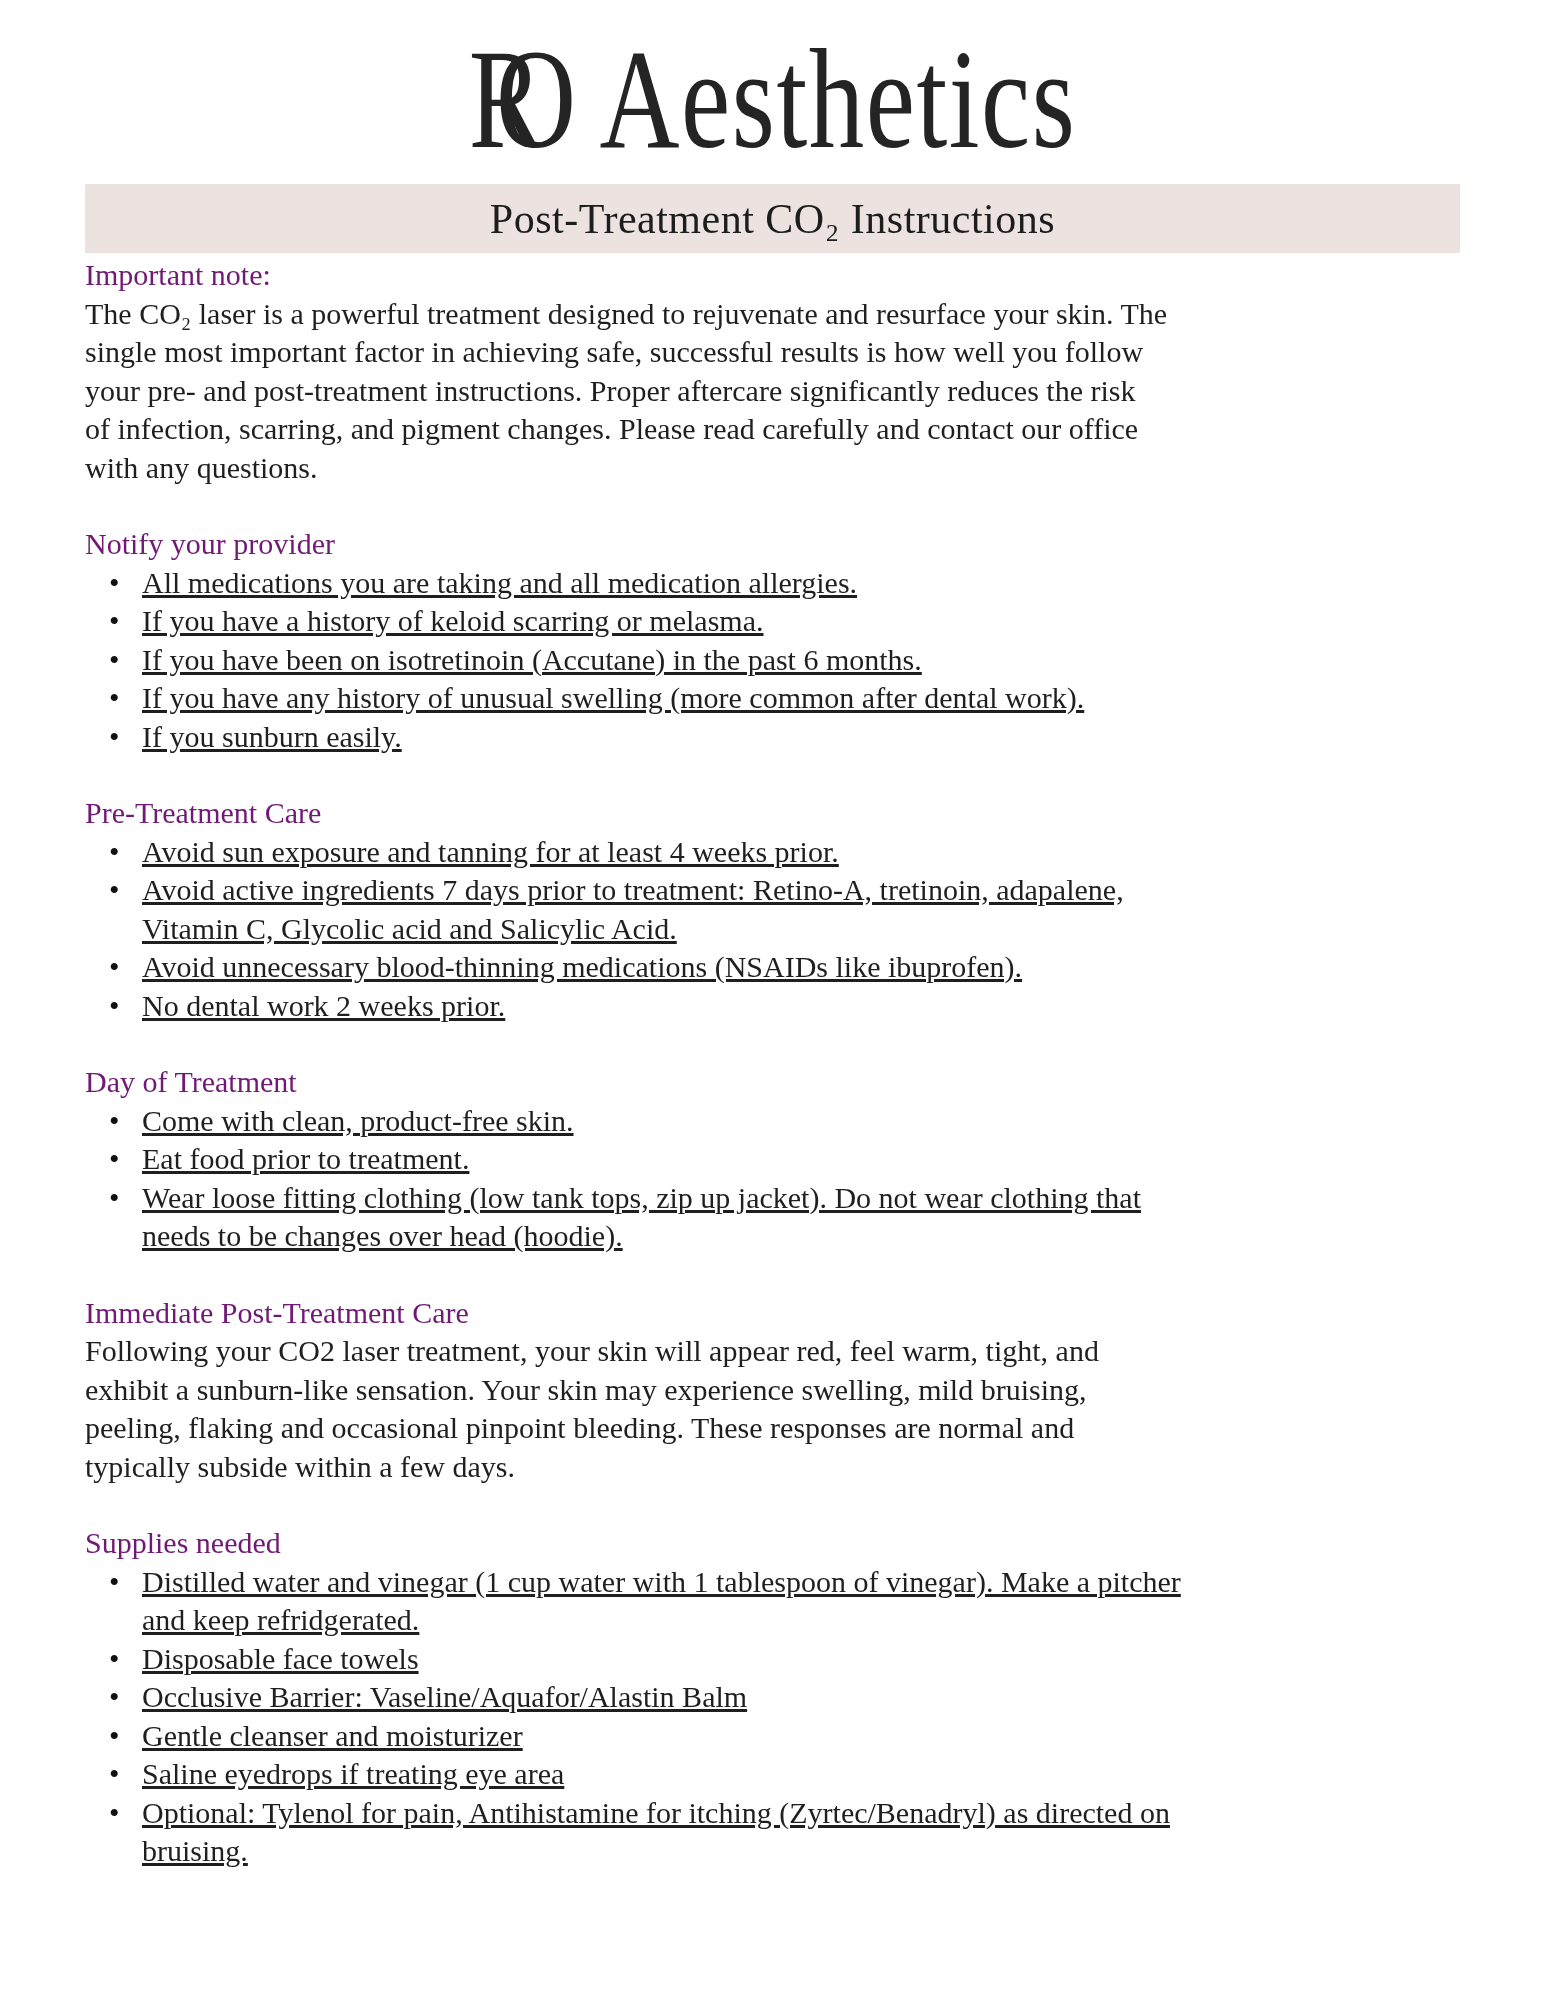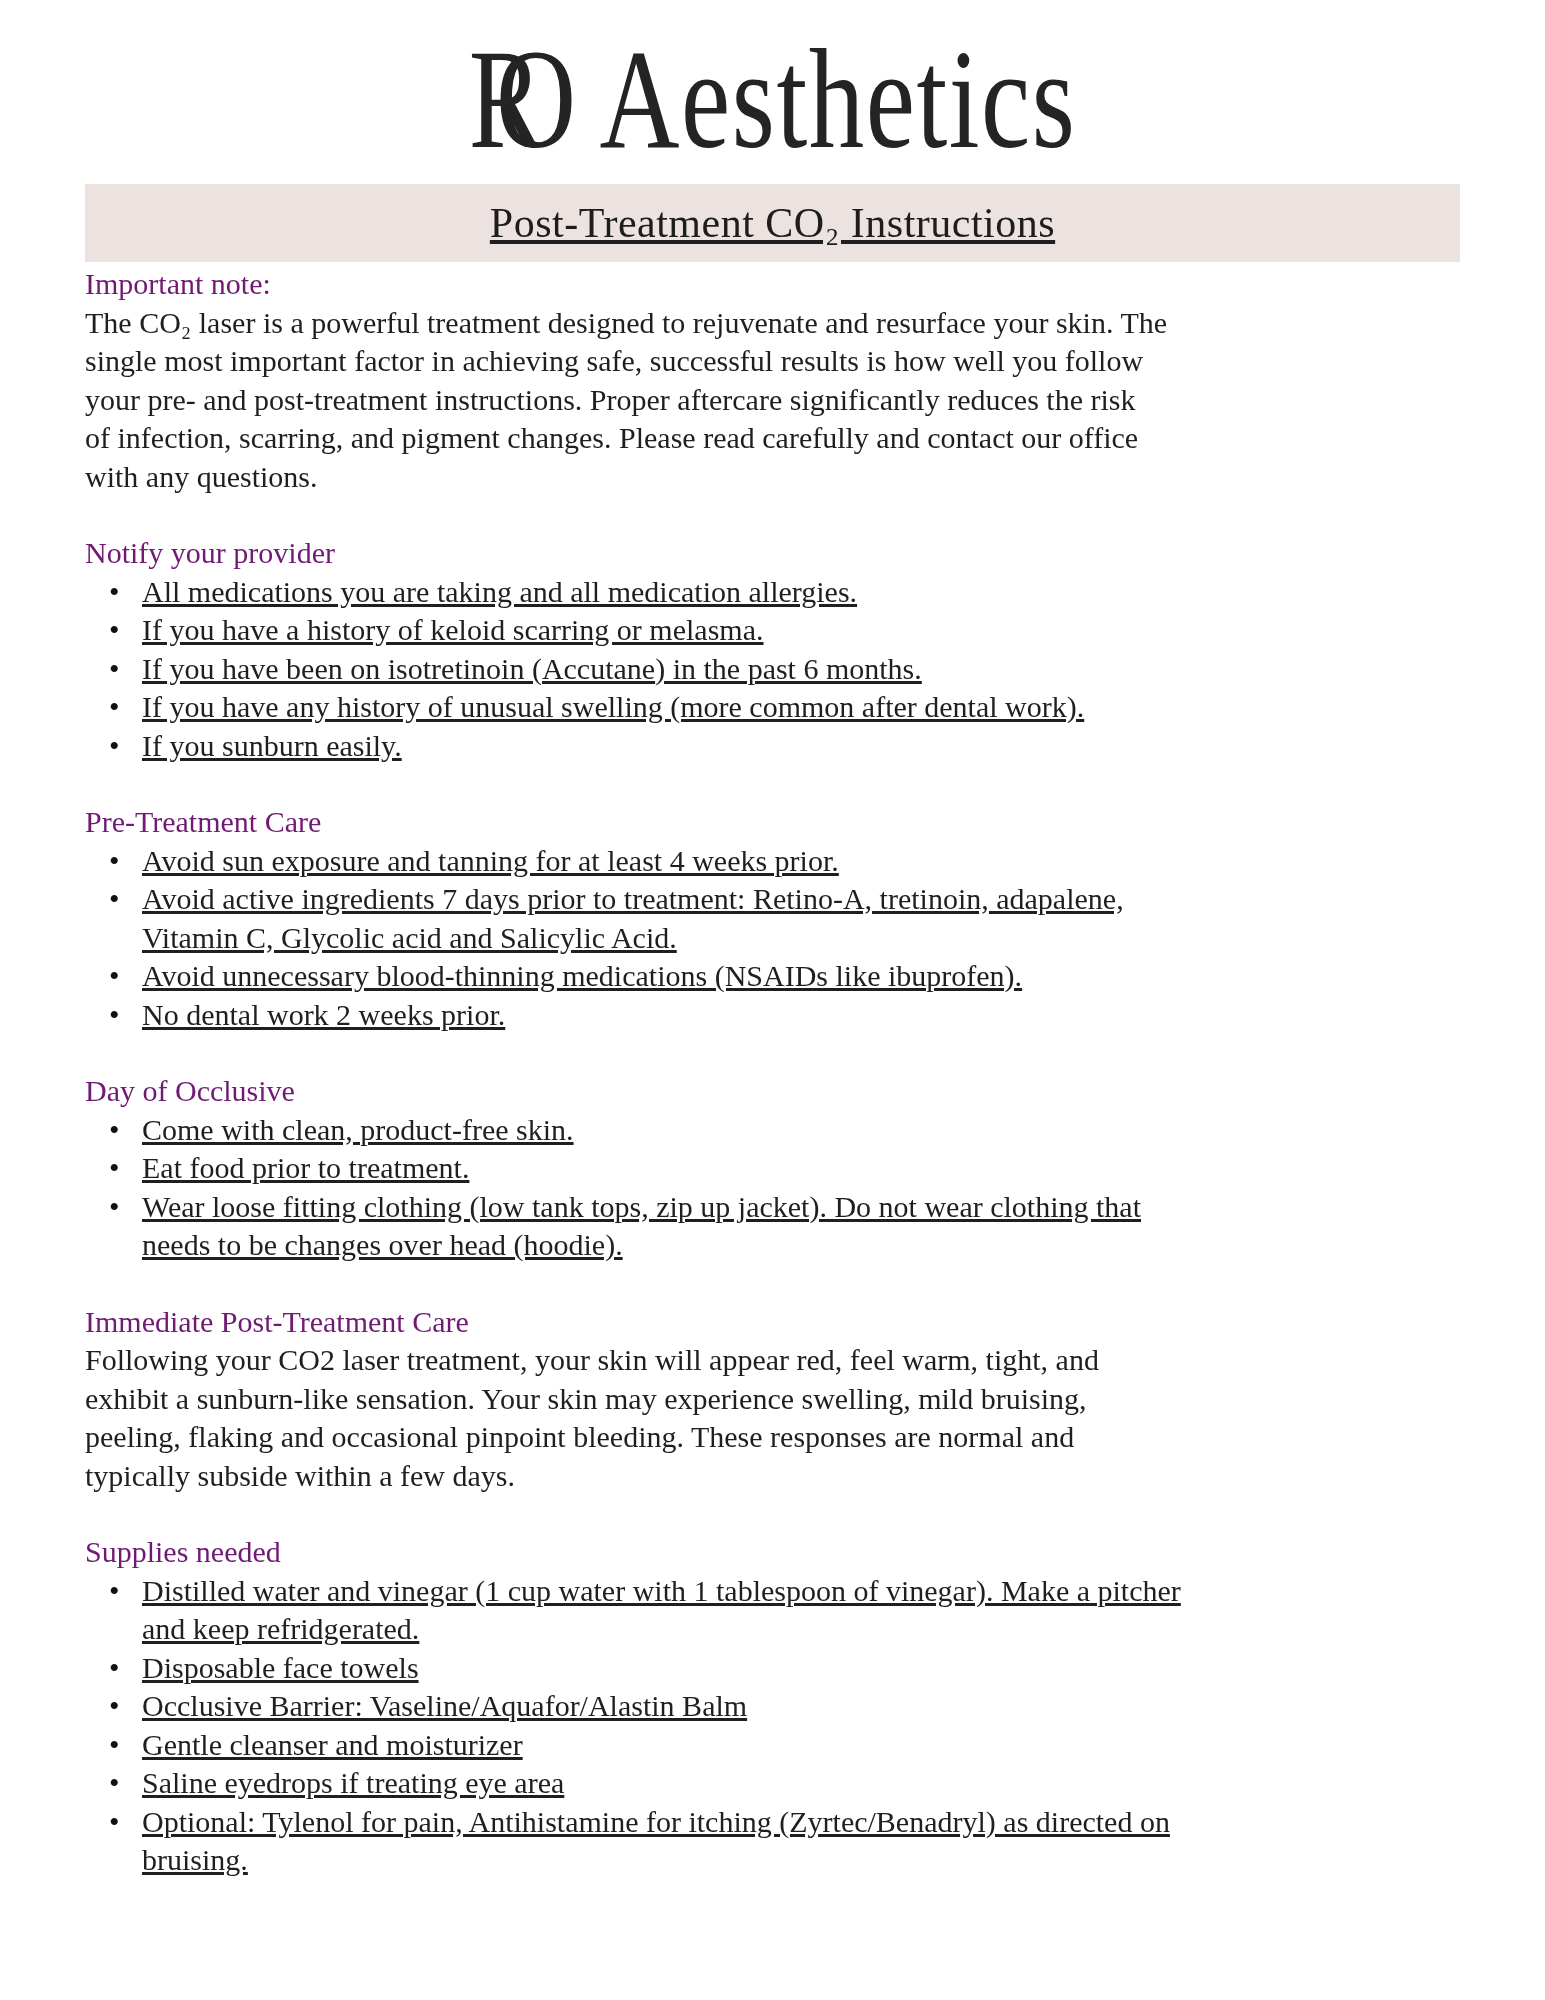--- a/index.html
+++ b/index.html
@@ -15,22 +15,22 @@
   }
   .logo{
     display:flex;align-items:flex-start;line-height:1;color:#242424;
     transform:scaleX(0.78);transform-origin:center top;white-space:nowrap;
   }
   .mono-r{font-size:142px;}
   .mono-o{font-size:142px;margin-left:-0.42em;}
   .wordmark{font-size:142px;margin-left:30px;letter-spacing:2px;}
   
   .banner{
-    margin:14px 85px 0 85px;height:78px;
-    display:flex;align-items:center;justify-content:center;text-decoration:underline;
+    margin:14px 85px 0 85px;height:69px;
+    display:flex;align-items:center;justify-content:center;
   }
   .banner-title{font-size:42px;letter-spacing:0.5px;color:#1d1d1d;white-space:nowrap;}
   
   .content{padding:0 85px;}
   .section{margin-top:38px;}
   .section.first{margin-top:3px;}
   .section-heading{
     font-size:30px;line-height:38.5px;font-weight:400;margin:0;
     white-space:nowrap;color:#701a75;
   }
@@ -107,21 +107,21 @@
         <li class="bullet-item">
           <div class="line">Avoid unnecessary blood-thinning medications (NSAIDs like ibuprofen).</div>
         </li>
         <li class="bullet-item">
           <div class="line">No dental work 2 weeks prior.</div>
         </li>
       </ul>
     </div>
 
     <div class="section">
-      <h2 class="section-heading">Day of Occlusive</h2>
+      <h2 class="section-heading">Day of Treatment</h2>
       <ul class="bullet-list">
         <li class="bullet-item">
           <div class="line">Come with clean, product-free skin.</div>
         </li>
         <li class="bullet-item">
           <div class="line">Eat food prior to treatment.</div>
         </li>
         <li class="bullet-item">
           <div class="line">Wear loose fitting clothing (low tank tops, zip up jacket). Do not wear clothing that</div>
           <div class="line">needs to be changes over head (hoodie).</div>

